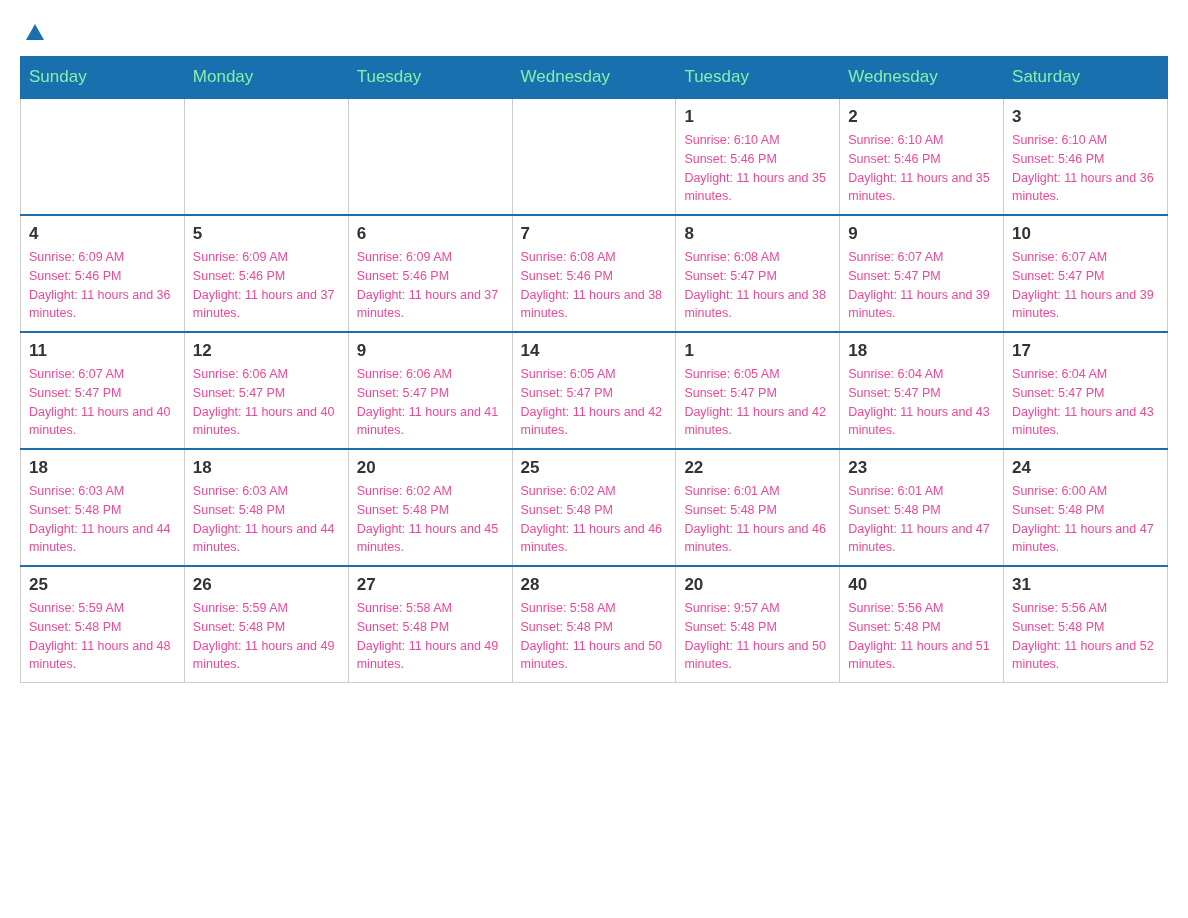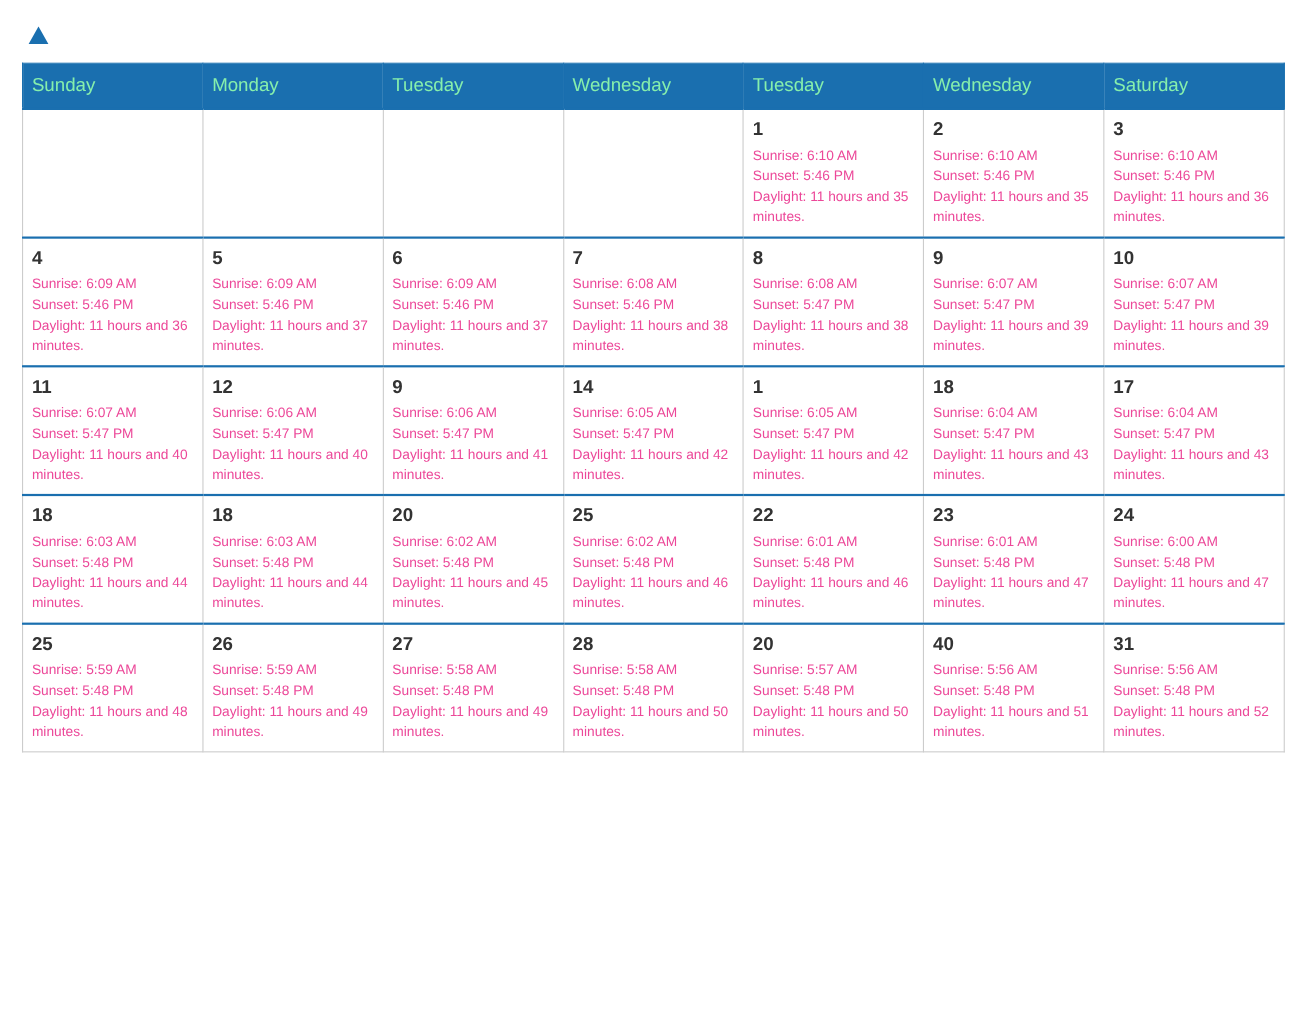--- a/index.html
+++ b/index.html
@@ -313,21 +313,21 @@
 Daylight: 11 hours and 49 minutes.</div>
         </td>
         <td>
           <span class="day-number">28</span>
           <div class="day-info" style="white-space: pre-line;">Sunrise: 5:58 AM
 Sunset: 5:48 PM
 Daylight: 11 hours and 50 minutes.</div>
         </td>
         <td>
           <span class="day-number">20</span>
-          <div class="day-info" style="white-space: pre-line;">Sunrise: 5:57 AM
+          <div class="day-info" style="white-space: pre-line;">Sunrise: 9:57 AM
 Sunset: 5:48 PM
 Daylight: 11 hours and 50 minutes.</div>
         </td>
         <td>
           <span class="day-number">40</span>
           <div class="day-info" style="white-space: pre-line;">Sunrise: 5:56 AM
 Sunset: 5:48 PM
 Daylight: 11 hours and 51 minutes.</div>
         </td>
         <td>

